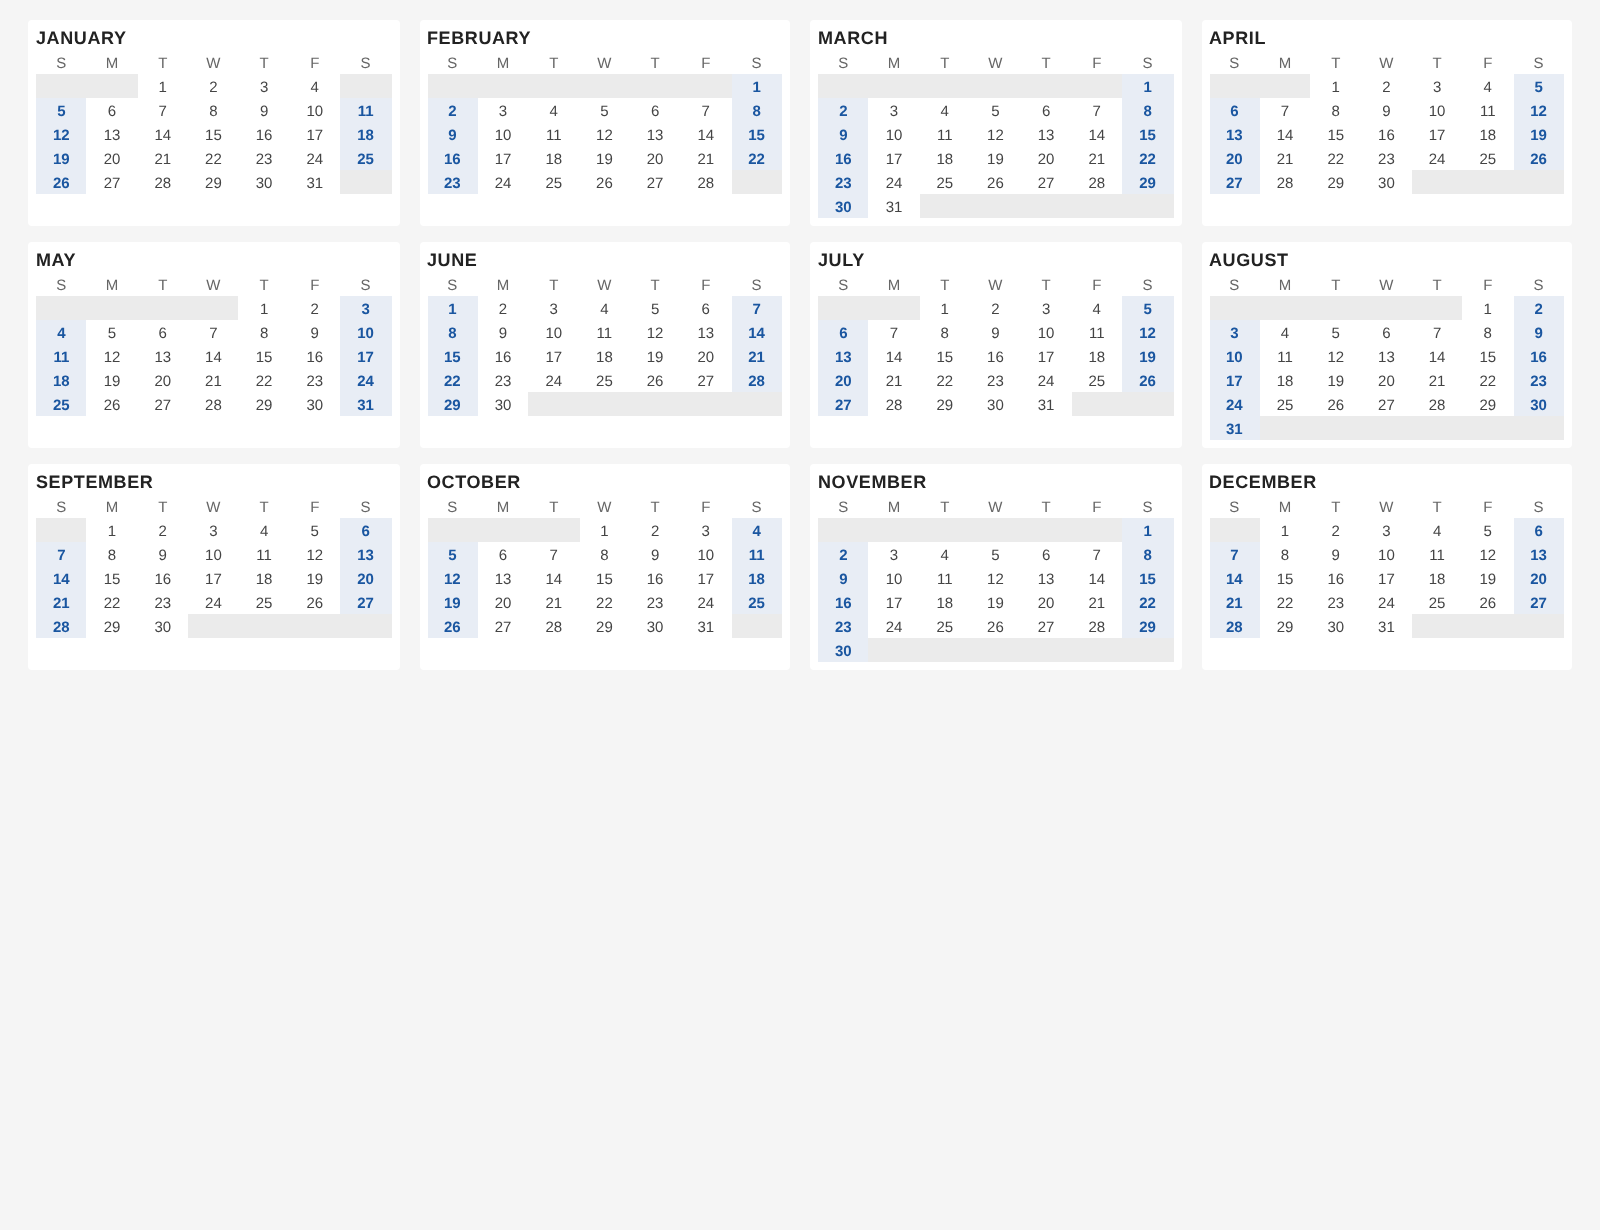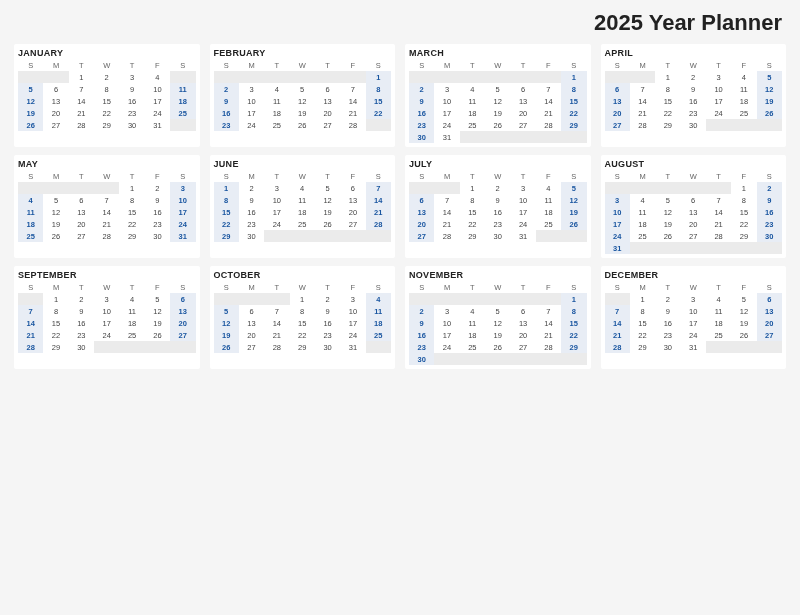--- a/index.html
+++ b/index.html
@@ -67,21 +67,20 @@
       background: #e8edf5;
     }
     .month-table td.empty {
       background: #ebebeb;
     }
   </style>
 </head>
 <body>
 
 <div class="page">
-  <div class="title">2025 Year Planner</div>
   <div class="calendar-grid">
   <div class="month-block">
         <div class="month-name">JANUARY</div>
         <table class="month-table">
           <thead>
             <tr>
               <th>S</th>
               <th>M</th>
               <th>T</th>
               <th>W</th>

